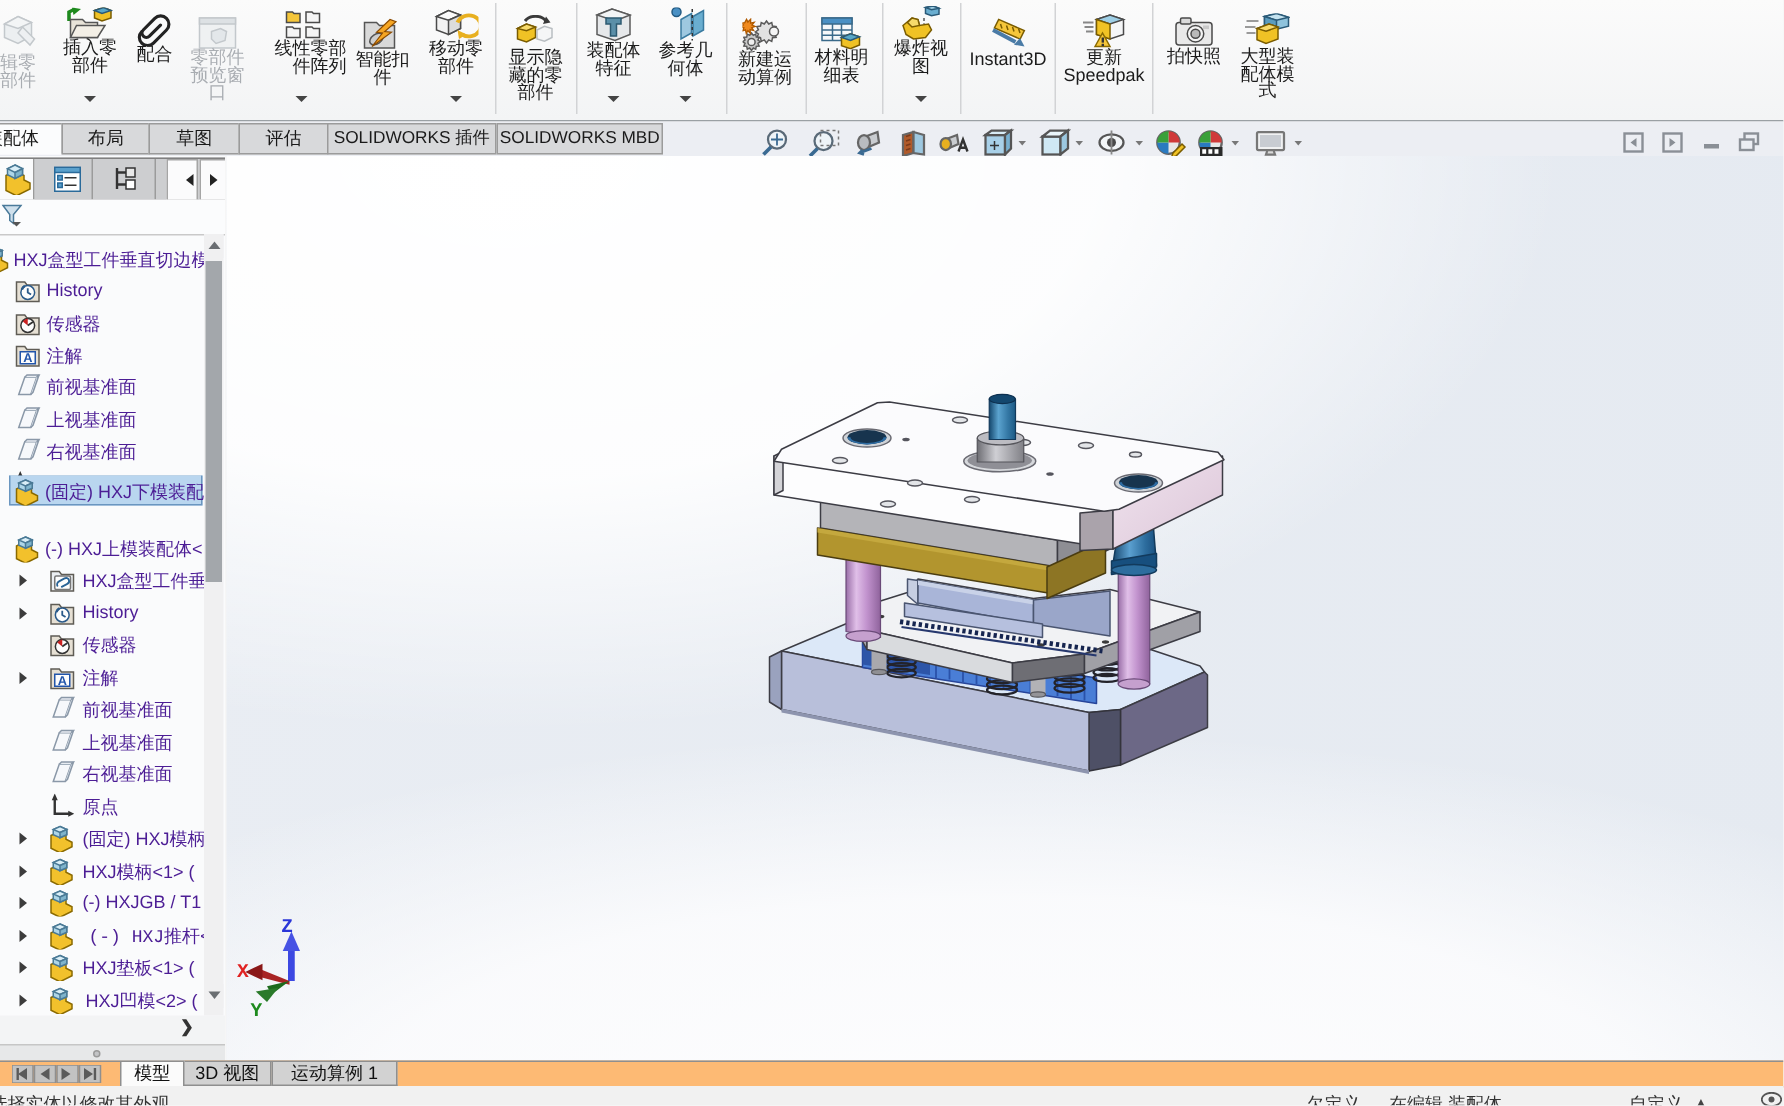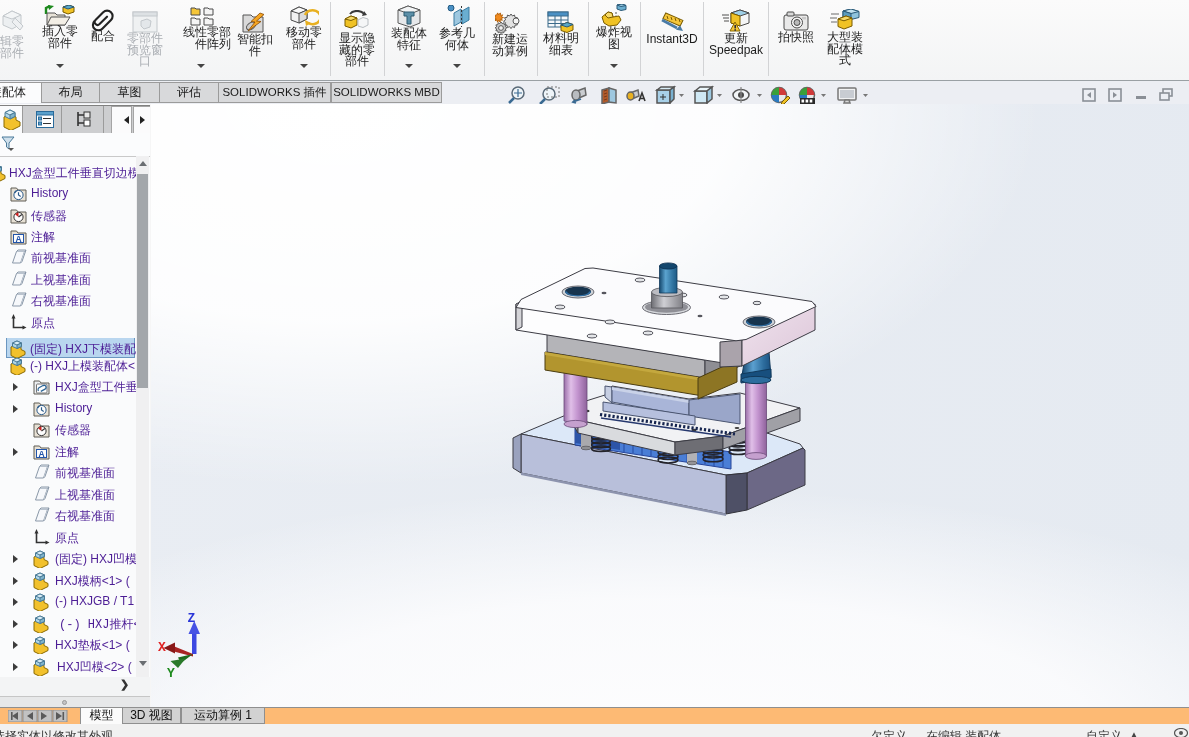--- a/index.html
+++ b/index.html
@@ -632,21 +632,21 @@
         <div style="position:absolute;left:31px;top:3px;">右视基准面</div>
       </div>
 <div class="trow" style="left:0;top:155.9px;width:136px;">
         <svg class="icon" style="left:10px;top:2px;" width="17" height="17" viewBox="0 0 17 17">
 <path d="M3.5 3 V13.5 H14" fill="none" stroke="#333" stroke-width="1.6"></path>
 <path d="M3.5 0 L1.5 4.5 L5.5 4.5 Z" fill="#333"></path>
 <path d="M16.5 13.5 L12.5 11.5 L12.5 15.5 Z" fill="#333"></path>
 </svg>
         <div style="position:absolute;left:31px;top:3px;">原点</div>
       </div>
-<div class="trow" style="left:0;top:182px;width:136px;padding-left:20px;">
+<div class="trow" style="left:0;top:161px;width:136px;padding-left:20px;">
         <div style="position:absolute;left:6px;top:-1px;width:129px;height:21px;background:#b9d6ef;border:1px solid #6a96c0;box-sizing:border-box;"></div>
         <svg class="icon" style="left:10px;top:2px;" width="17" height="18" viewBox="0 0 17 18">
 <path d="M1 7 l5 -2.5 5 2.5 0 2.5 4 2 0 3 -8 4 -6 -3 z" fill="#f2c12c" stroke="#8a6a00"></path>
 <path d="M7 1 l4.5 2 0 3.5 -4.5 2 -4.5 -2 0 -3.5 z" fill="#aed6e8" stroke="#4a7a96"></path>
 <path d="M7 1 l4.5 2 -4.5 2 -4.5 -2 z" fill="#d9eef7" stroke="#4a7a96"></path>
 <path d="M7 5 l4.5 -2 0 3.5 -4.5 2 z" fill="#7fb4cc" stroke="#4a7a96"></path>
 </svg>
         <div style="position:absolute;left:30px;top:3px;">(固定) HXJ下模装配</div>
       </div>
 <div class="trow" style="left:0;top:198.8px;width:136px;">
@@ -728,21 +728,21 @@
         <div style="position:absolute;left:55px;top:3px;">原点</div>
       </div>
 <div class="trow" style="left:0;top:392.1px;width:136px;">
         <div class="arr" style="left:13px;top:7px;"></div>
         <svg class="icon" style="left:33px;top:2px;" width="17" height="18" viewBox="0 0 17 18">
 <path d="M1 7 l5 -2.5 5 2.5 0 2.5 4 2 0 3 -8 4 -6 -3 z" fill="#f2c12c" stroke="#8a6a00"></path>
 <path d="M7 1 l4.5 2 0 3.5 -4.5 2 -4.5 -2 0 -3.5 z" fill="#aed6e8" stroke="#4a7a96"></path>
 <path d="M7 1 l4.5 2 -4.5 2 -4.5 -2 z" fill="#d9eef7" stroke="#4a7a96"></path>
 <path d="M7 5 l4.5 -2 0 3.5 -4.5 2 z" fill="#7fb4cc" stroke="#4a7a96"></path>
 </svg>
-        <div style="position:absolute;left:55px;top:3px;">(固定) HXJ凹模</div>
+        <div style="position:absolute;left:55px;top:3px;">(固定) HXJ模柄</div>
       </div>
 <div class="trow" style="left:0;top:413.6px;width:136px;">
         <div class="arr" style="left:13px;top:7px;"></div>
         <svg class="icon" style="left:33px;top:2px;" width="17" height="18" viewBox="0 0 17 18">
 <path d="M1 7 l5 -2.5 5 2.5 0 2.5 4 2 0 3 -8 4 -6 -3 z" fill="#f2c12c" stroke="#8a6a00"></path>
 <path d="M7 1 l4.5 2 0 3.5 -4.5 2 -4.5 -2 0 -3.5 z" fill="#aed6e8" stroke="#4a7a96"></path>
 <path d="M7 1 l4.5 2 -4.5 2 -4.5 -2 z" fill="#d9eef7" stroke="#4a7a96"></path>
 <path d="M7 5 l4.5 -2 0 3.5 -4.5 2 z" fill="#7fb4cc" stroke="#4a7a96"></path>
 </svg>
         <div style="position:absolute;left:55px;top:3px;">HXJ模柄&lt;1&gt; (</div>

